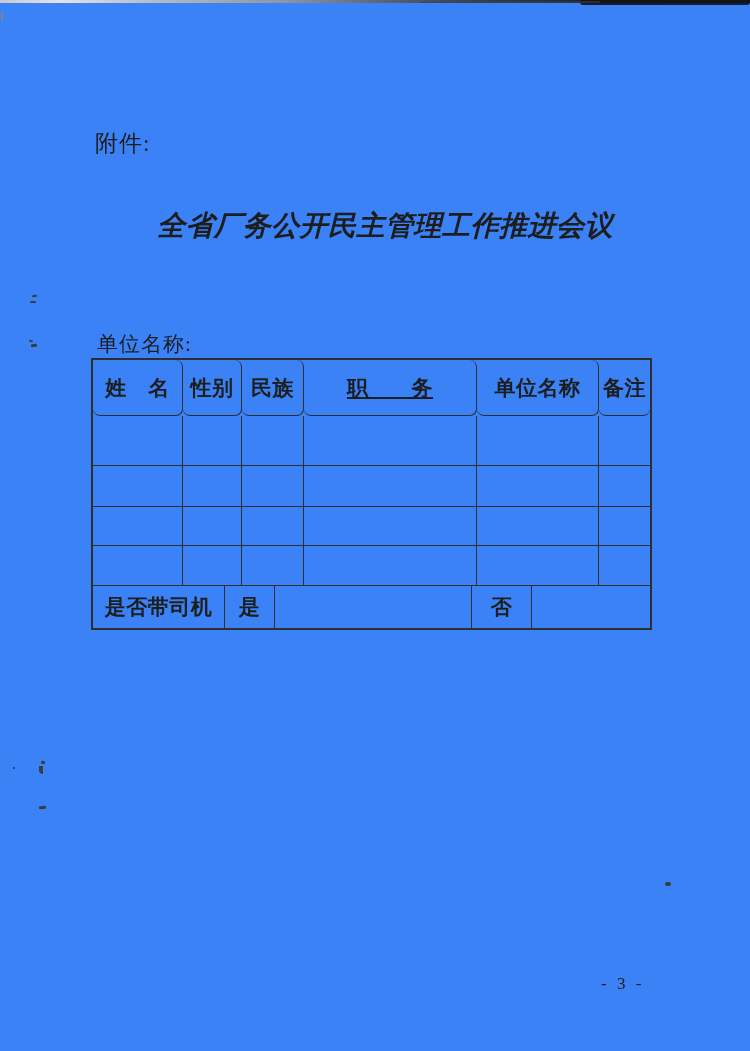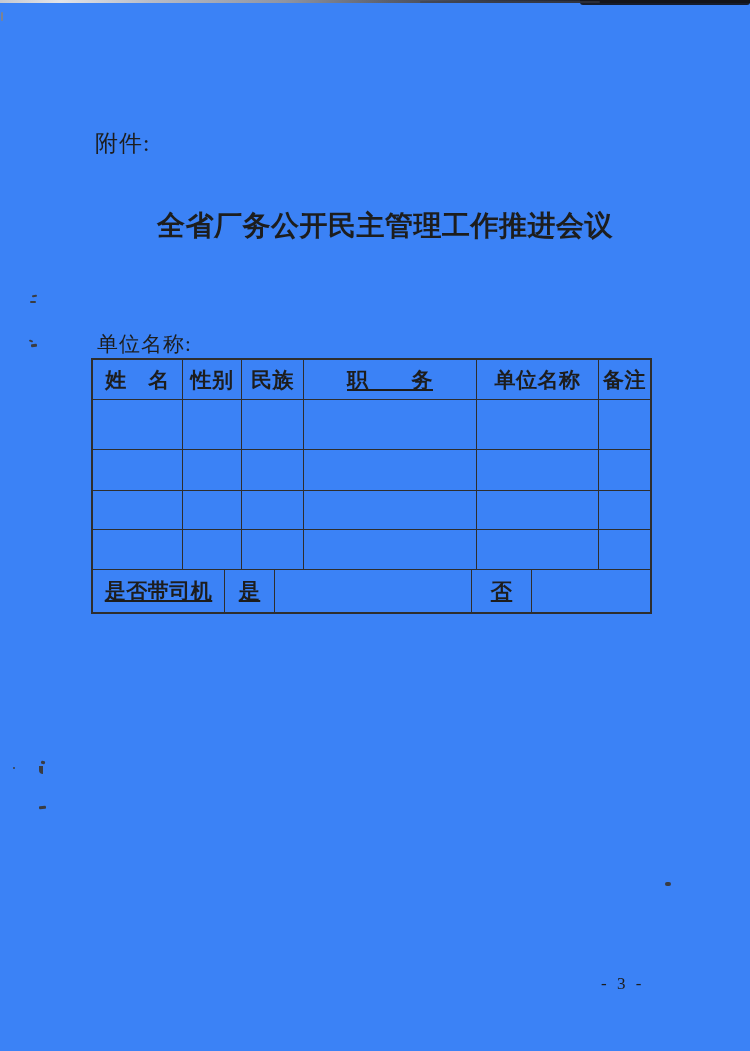--- a/index.html
+++ b/index.html
@@ -27,20 +27,21 @@
     background:#3c4150;opacity:.55;border-radius:2px;
   }
   .attachment{
     position:absolute;left:95px;top:130px;
     font-size:23px;line-height:28px;letter-spacing:1px;
   }
   .title{
     position:absolute;left:20px;right:0;top:206px;
     text-align:center;font-weight:bold;font-size:28px;line-height:40px;
     letter-spacing:0.5px;
+    font-style:italic;
   }
   .unit-label{
     position:absolute;left:97px;top:331px;
     font-size:21px;line-height:26px;letter-spacing:1px;
   }
   
   .table{
     position:absolute;left:91px;top:358px;width:561px;
     border:2px solid #2e2e2e;box-sizing:border-box;
     background:transparent;
@@ -48,24 +49,24 @@
   .trow{display:flex;width:100%;}
   .cell{
     box-sizing:border-box;
     border-right:1.5px solid #2e2e2e;
     border-bottom:1.5px solid #2e2e2e;
     display:flex;align-items:center;justify-content:center;
     font-size:21px;font-weight:bold;letter-spacing:0.5px;
     overflow:hidden;white-space:pre;
   }
   .cell.last{border-right:none;}
-  .trow.bottomrow .cell{border-bottom:none;text-decoration:underline;}
+  .trow.bottomrow .cell{border-bottom:none;}
   .c-name{width:90px;} .c-gender{width:59px;} .c-ethnic{width:62px;text-align:right;}
   .c-duty{width:173px;text-decoration:underline;} .c-phone{width:122px;} .c-note{flex:1;font-family:Liberation Mono, monospace;}
-  .h-header{height:40px;} .h-r1{height:50px;} .h-r2{height:41px;}
+  .h-header{height:56px;border-radius:7px;} .h-r1{height:50px;} .h-r2{height:41px;}
   .h-r3{height:39px;} .h-r4{height:40px;} .h-driver{height:42px;}
   .d-q{width:132px;} .d-yes{width:50px;} .d-yescell{width:197px;}
   .d-no{width:60px;} .d-nocell{flex:1;}
   .pagenum{
     position:absolute;left:601px;top:973px;
     font-size:17px;letter-spacing:3px;line-height:22px;
     font-family:"Liberation Serif","DejaVu Serif",serif;
   }
   
   .speck{position:absolute;background:#3a3c42;border-radius:1px;}

